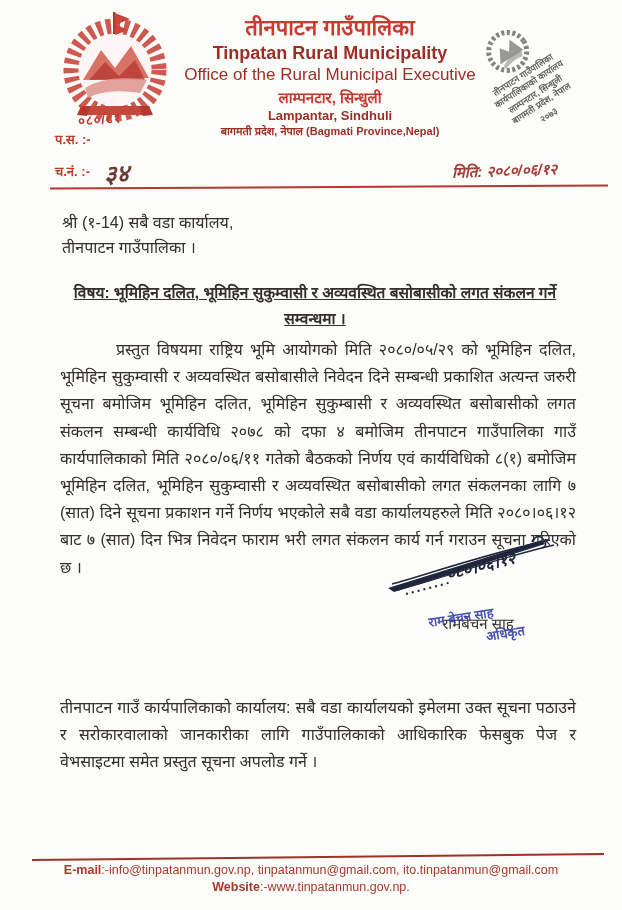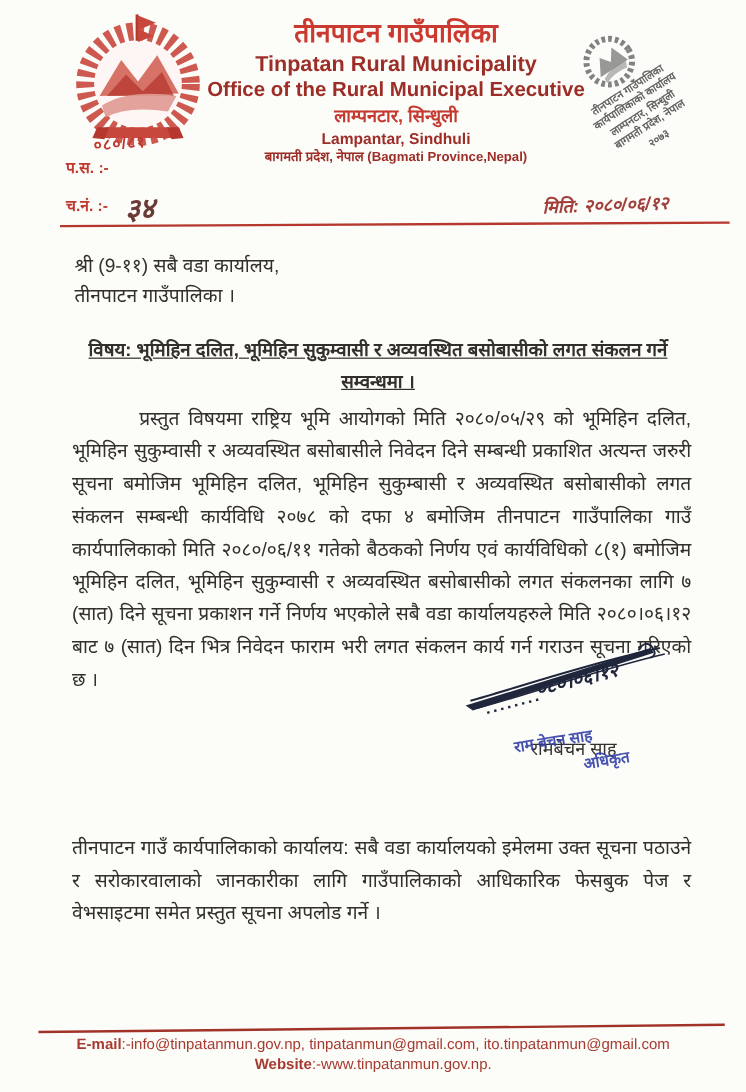--- a/index.html
+++ b/index.html
@@ -15,21 +15,21 @@
     overflow:hidden;
     color:#332f2c;
   }
   
   .emblem{position:absolute;left:45px;top:10px;width:140px;height:112px;}
   .fiscal-year{position:absolute;left:78px;top:110px;color:#c0392f;font-size:13px;font-weight:bold;letter-spacing:1px;transform:rotate(-4deg);}
   .head-block{position:absolute;left:150px;top:16px;width:360px;text-align:center;line-height:1.12;}
   .h-np-name{color:#cb3a31;font-size:22px;font-weight:bold;}
   .h-en-name{color:#9c2e27;font-size:18px;font-weight:bold;margin-top:2px;}
   .h-np-office{color:#ce3a30;font-size:28px;font-weight:bold;margin-top:3px;letter-spacing:1px;}
-  .h-en-office{color:#9c2e27;font-size:17px;font-weight:bold;margin-top:2px;}
+  .h-en-office{color:#9c2e27;font-size:17px;font-weight:normal;margin-top:2px;}
   .h-np-place{color:#c43a31;font-size:15px;font-weight:bold;margin-top:6px;}
   .h-en-place{color:#9c2e27;font-size:13px;font-weight:bold;margin-top:2px;}
   .h-province{color:#9c2e27;font-size:11px;font-weight:bold;margin-top:2px;}
   .ref-label{position:absolute;left:55px;top:130px;color:#c0392f;font-size:13px;font-weight:bold;}
   .disp-row{position:absolute;left:55px;top:156px;color:#c0392f;font-size:13px;font-weight:bold;}
   .disp-no{display:inline-block;margin-left:14px;color:#6b3a36;font-size:24px;font-weight:bold;font-style:italic;transform:rotate(-3deg);vertical-align:-6px;}
   .head-rule{position:absolute;left:50px;top:186px;width:558px;height:2px;background:#b5372e;transform:rotate(-0.3deg);}
   .date-row{position:absolute;left:452px;top:160px;color:#a1403a;font-size:15px;font-style:italic;font-weight:bold;white-space:nowrap;transform:rotate(-2deg);}
   
   .seal{position:absolute;left:456px;top:20px;width:160px;height:150px;transform:rotate(-33deg);color:#4a4a4a;text-align:center;opacity:.85;}
@@ -107,21 +107,21 @@
   </div>
 
   <div class="date-row">
     <span>मिति:</span>
     <span>२०८०/०६/१२</span>
   </div>
 
   <div class="head-rule"></div>
 
   <div class="recipient">
-    <div>श्री (9-११) सबै वडा कार्यालय,</div>
+    <div>श्री (१-14) सबै वडा कार्यालय,</div>
     <div>तीनपाटन गाउँपालिका ।</div>
   </div>
 
   <div class="subject">
     <div><span class="u">विषय: भूमिहिन दलित, भूमिहिन सुकुम्वासी र अव्यवस्थित बसोबासीको लगत संकलन गर्ने</span></div>
     <div><span class="u">सम्वन्धमा  ।</span></div>
   </div>
 
   <div class="body-par">प्रस्तुत विषयमा राष्ट्रिय भूमि आयोगको मिति २०८०/०५/२९ को भूमिहिन दलित, भूमिहिन सुकुम्वासी र अव्यवस्थित बसोबासीले निवेदन दिने सम्बन्धी प्रकाशित अत्यन्त जरुरी सूचना बमोजिम भूमिहिन दलित, भूमिहिन सुकुम्बासी र अव्यवस्थित बसोबासीको लगत संकलन सम्बन्धी कार्यविधि २०७८ को दफा ४ बमोजिम तीनपाटन गाउँपालिका गाउँ कार्यपालिकाको मिति २०८०/०६/११ गतेको बैठकको निर्णय एवं कार्यविधिको ८(१) बमोजिम भूमिहिन दलित, भूमिहिन सुकुम्वासी र अव्यवस्थित बसोबासीको लगत संकलनका लागि ७ (सात) दिने सूचना प्रकाशन गर्ने निर्णय भएकोले सबै वडा कार्यालयहरुले मिति २०८०।०६।१२ बाट ७ (सात) दिन भित्र निवेदन फाराम भरी लगत संकलन कार्य गर्न गराउन सूचना गरिएको छ ।</div>
 

